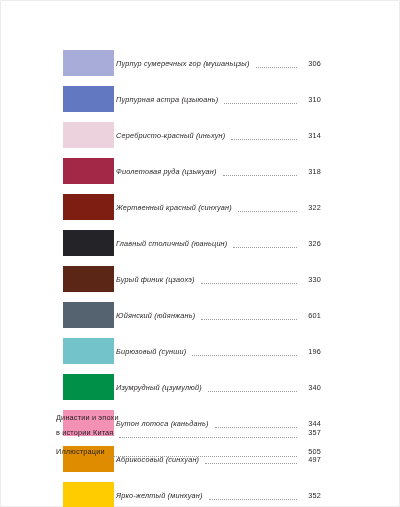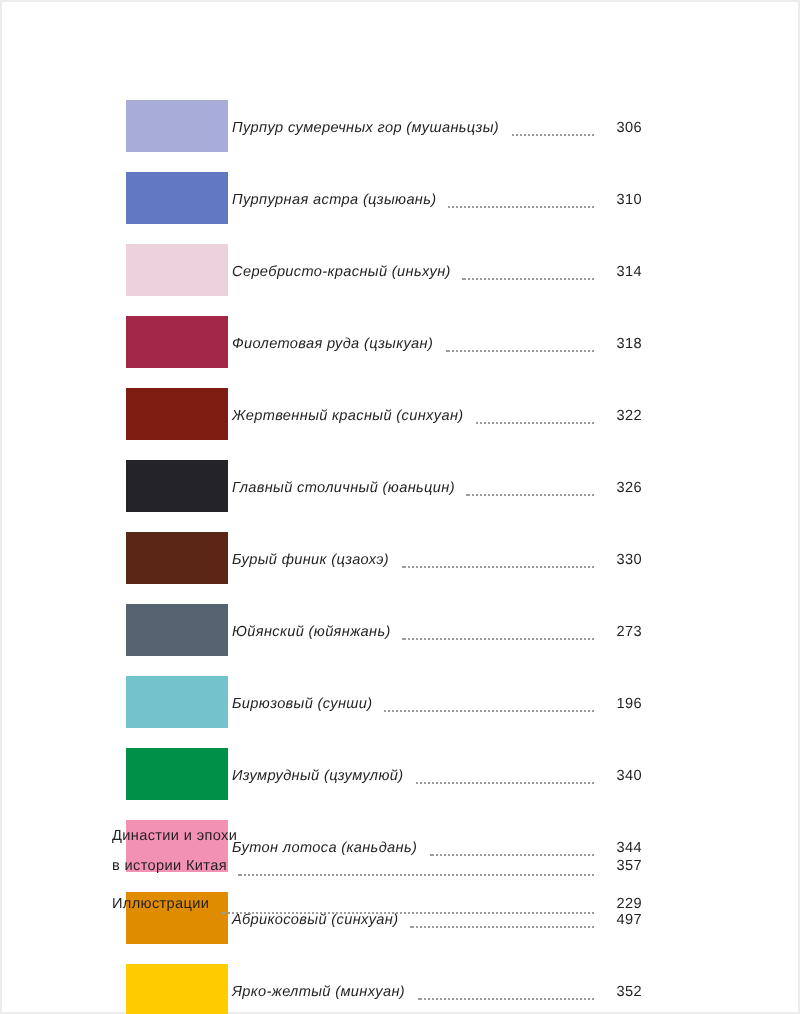--- a/index.html
+++ b/index.html
@@ -181,21 +181,21 @@
         <span class="leader"></span>
         <span class="page-num">330</span>
       </div>
     </div>
 
     <div class="swatch-row">
       <div class="swatch" style="background: rgb(85, 98, 111);"></div>
       <div class="entry">
         <span class="entry-label">Юйянский (юйянжань)</span>
         <span class="leader"></span>
-        <span class="page-num">273</span>
+        <span class="page-num">601</span>
       </div>
     </div>
 
     <div class="swatch-row">
       <div class="swatch" style="background: rgb(115, 195, 202);"></div>
       <div class="entry">
         <span class="entry-label">Бирюзовый (сунши)</span>
         <span class="leader"></span>
         <span class="page-num">196</span>
       </div>
@@ -247,19 +247,19 @@
         <span class="bm-text">в истории Китая</span>
         <span class="leader"></span>
         <span class="page-num">357</span>
       </div>
     </div>
 
     <div class="bm-row">
       <div class="bm-line">
         <span class="bm-text">Иллюстрации</span>
         <span class="leader"></span>
-        <span class="page-num">229</span>
+        <span class="page-num">505</span>
       </div>
     </div>
 
   </div>
 
 </div>
 
 </body></html>

